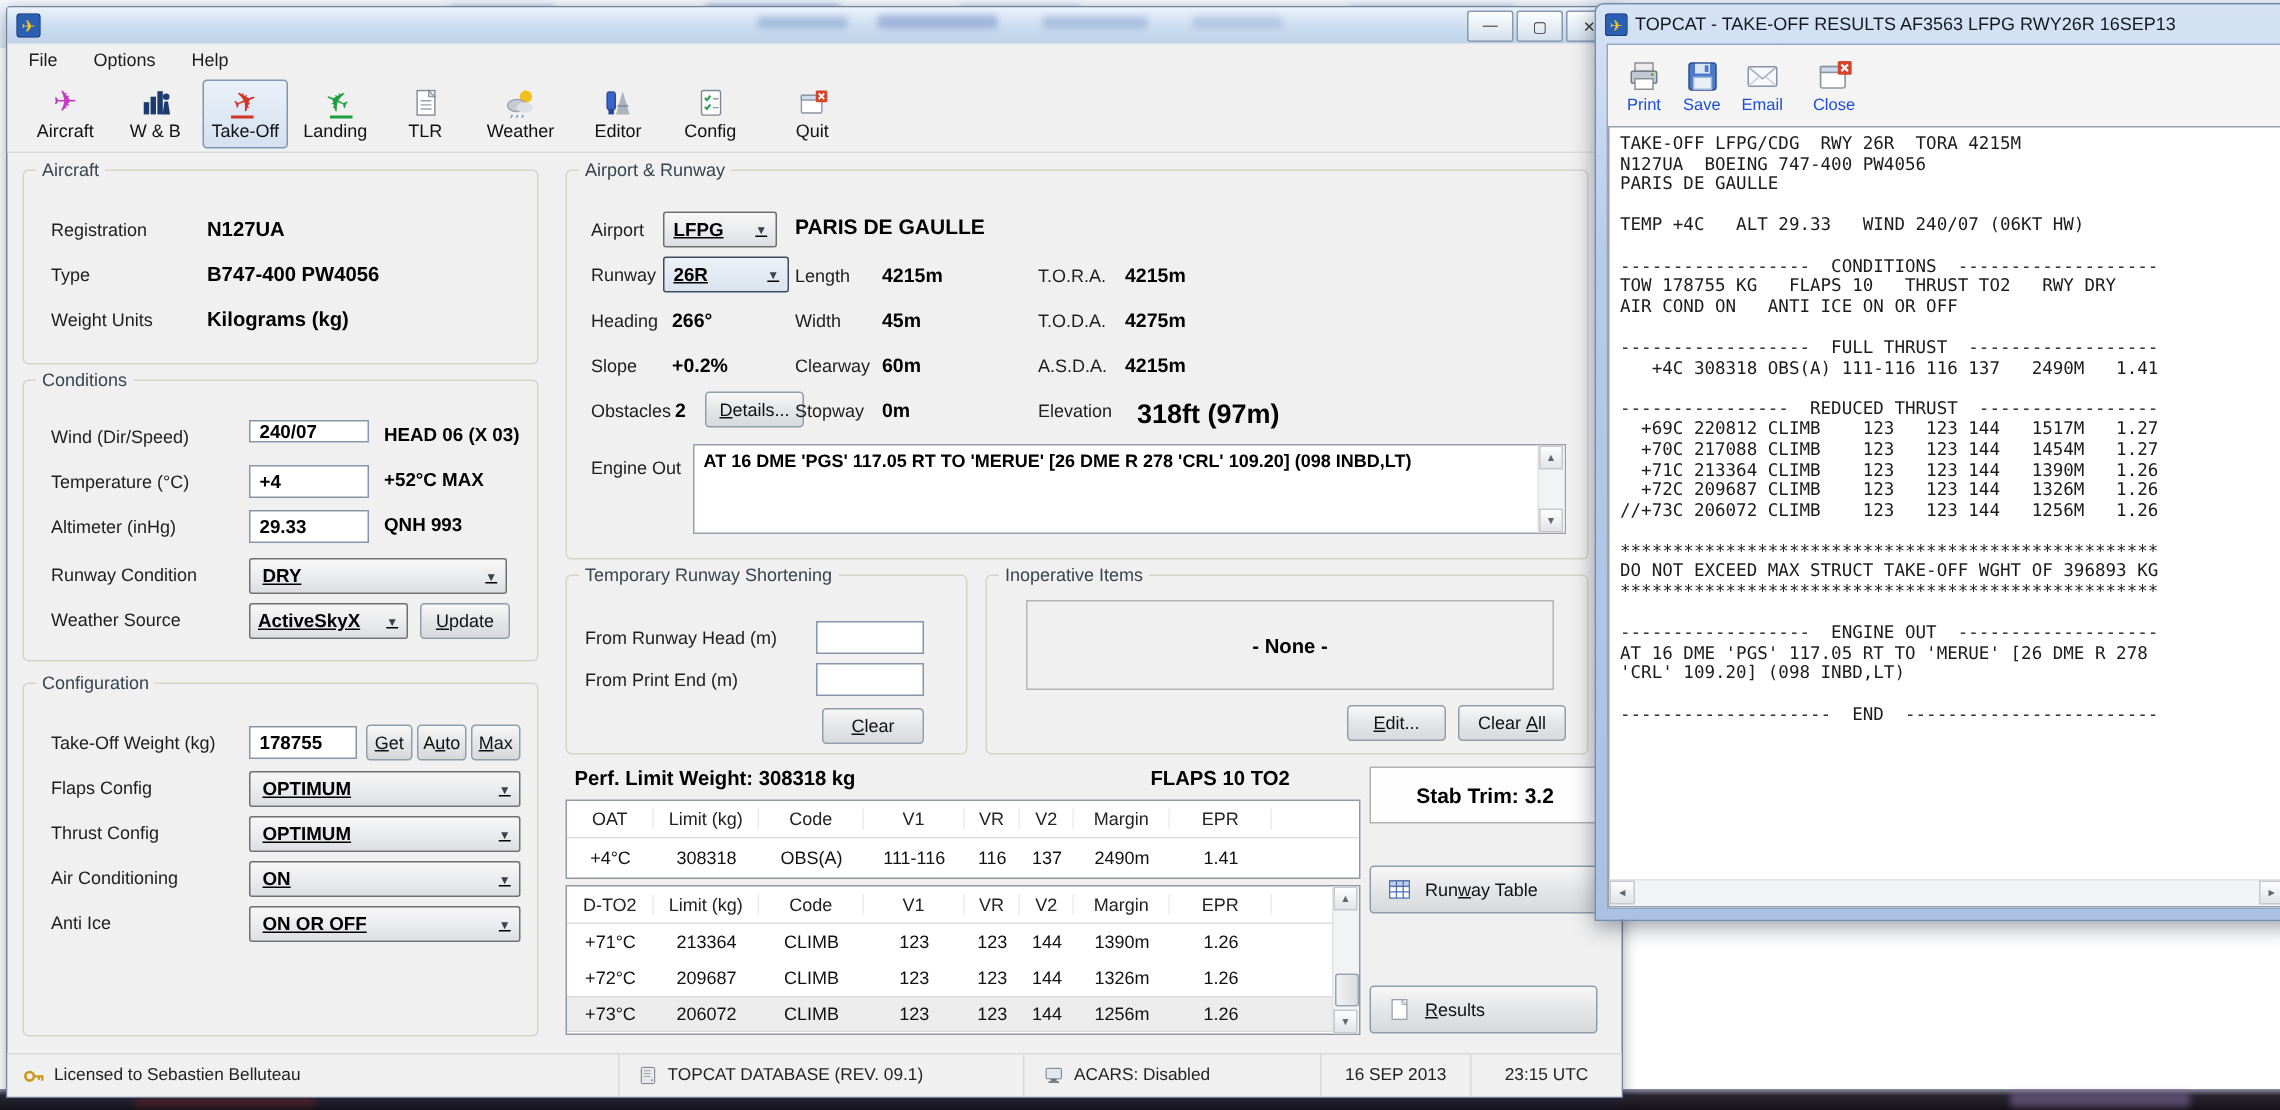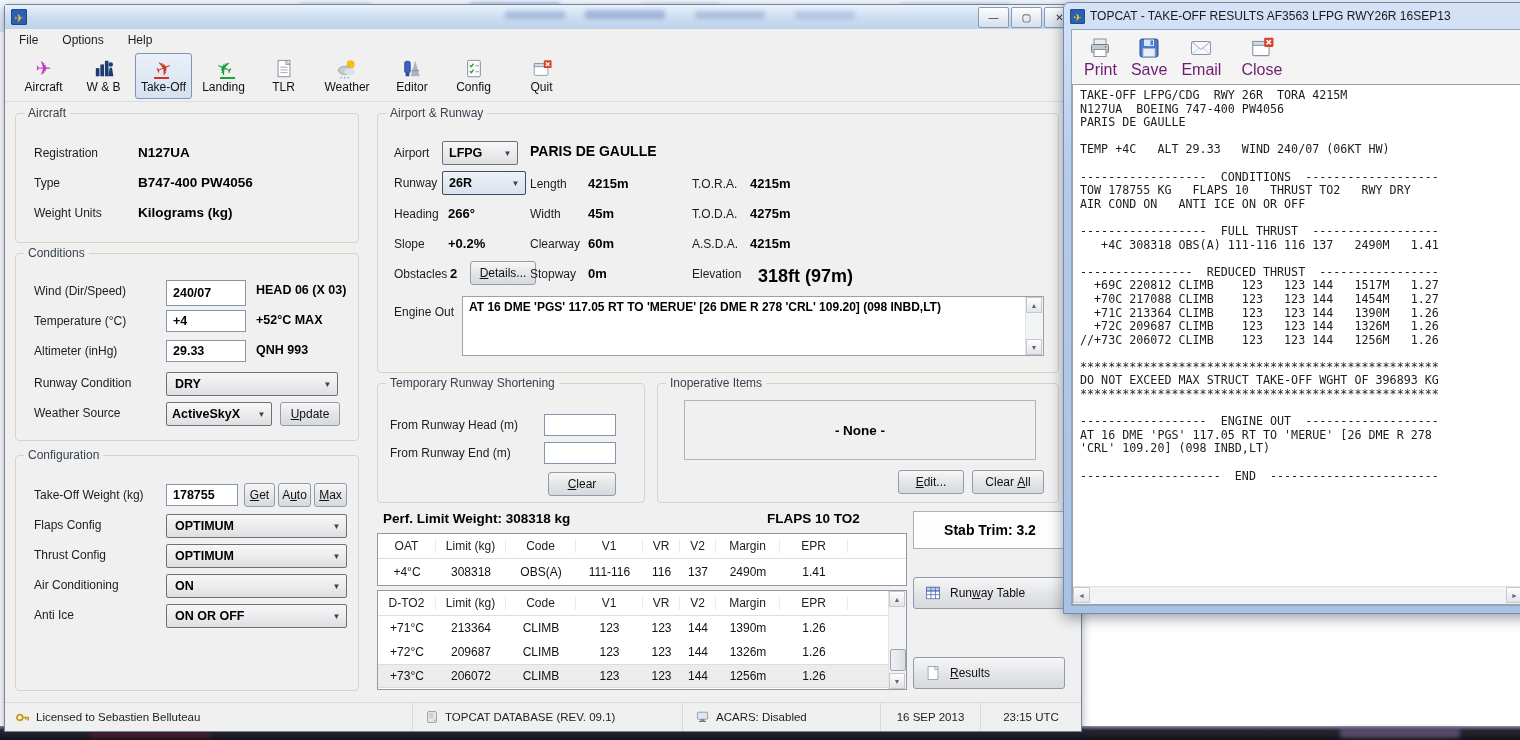--- a/index.html
+++ b/index.html
@@ -34,21 +34,21 @@
   .plane{font-size:19px;line-height:20px;display:inline-block;}
   
   .grp{position:absolute;border:1px solid #d5d5c6;border-radius:4px;}
   .gt{position:absolute;top:-8px;left:8px;background:#f0f0f0;padding:0 4px;font-size:12px;color:#39434f;}
   .lbl{font-size:12px;color:#1d1d1d;white-space:nowrap;}
   .val{font-size:12.5px;font-weight:bold;color:#000;white-space:nowrap;}
   input.tbx{position:absolute;background:#fff;border:1px solid #8696aa;
     font:bold 12.5px "Liberation Sans",sans-serif;padding:1px 6px;box-sizing:border-box;}
   .combo{position:absolute;box-sizing:border-box;border:1px solid #707070;border-radius:2px;
     background:linear-gradient(#f7f7f7,#e9eaec 60%,#dcdee2);display:flex;align-items:center;
-    justify-content:space-between;padding:0 2px 0 8px;font-weight:bold;font-size:12.5px;color:#000;}
+    justify-content:space-between;padding:0 2px 0 8px;font-weight:bold;font-size:12.5px;color:#000;text-decoration:underline;}
   .combo .arr{width:15px;text-align:center;font-size:8px;color:#39424f;}
   .btn{position:absolute;box-sizing:border-box;border:1px solid #8e9cac;border-radius:3px;
     background:linear-gradient(#f7f7f7,#e3e4e6 55%,#d8d9dc);font-size:12px;color:#111;
     display:flex;align-items:center;justify-content:center;white-space:pre;}
   .btn u span,.btn u{text-decoration:underline;}
   .sidebtn{justify-content:flex-start;padding-left:10px;gap:8px;}
   
   .tbl{position:absolute;background:#fff;border:1px solid #8f98a3;box-sizing:border-box;}
   .tr{display:flex;height:24px;align-items:center;}
   .tr.data{height:25px;}
@@ -72,21 +72,21 @@
   
   #results-window{position:absolute;left:1063px;top:2px;width:470px;height:612px;z-index:3;
     background:linear-gradient(180deg,#d6e3f6,#b6cbe9 28%,#aac1e3);
     border:1px solid #6f8cb4;border-radius:6px 6px 0 0;box-shadow:0 4px 14px rgba(30,40,60,.45);
     box-sizing:border-box;}
   #results-window .titlebar{background:none;border-bottom:none;height:26px;}
   #rw-client{position:absolute;left:7px;top:26px;right:7px;bottom:7px;background:#f2f2f2;
     border:1px solid #8fa5c4;box-sizing:border-box;}
   .rtoolbar{position:absolute;left:0;top:0;right:0;height:54px;background:#f4f4f4;
     border-bottom:1px solid #dadada;display:flex;align-items:center;padding-left:12px;gap:14px;}
-  .rbtn{display:flex;flex-direction:column;align-items:center;gap:1px;font-size:16px;color:#701a75;}
+  .rbtn{display:flex;flex-direction:column;align-items:center;gap:1px;font-size:11px;color:#1d4ed8;}
   #report-area{position:absolute;left:0;top:54px;right:0;bottom:0;background:#fff;
     border:1px solid #98a0ac;box-sizing:border-box;overflow:hidden;}
   .report{margin:0;padding:4px 2px 0 7px;font-family:"DejaVu Sans Mono",monospace;
     font-size:11.7px;line-height:13.6px;color:#1c1c1c;}
   .sbh{position:absolute;left:0;right:0;bottom:0;height:17px;background:#f2f3f5;border-top:1px solid #e2e3e5;}
   .sbh .sbb{top:0;}
   svg{display:block;}
 </style>
 </head>
 <body>
@@ -211,21 +211,21 @@
     <span class="val abs" style="left:122px;top:31px;font-size:13.5px;">N127UA</span>
     <span class="lbl abs" style="left:18px;top:62px;">Type</span>
     <span class="val abs" style="left:122px;top:61px;font-size:13.5px;">B747-400 PW4056</span>
     <span class="lbl abs" style="left:18px;top:92px;">Weight Units</span>
     <span class="val abs" style="left:122px;top:91px;font-size:13.5px;">Kilograms (kg)</span>
   </div>
 
   <div class="grp" style="left:10px;top:248px;width:342px;height:186px;">
     <span class="gt">Conditions</span>
     <span class="lbl abs" style="left:18px;top:30px;">Wind (Dir/Speed)</span>
-    <input class="tbx" style="left: 150px; top: 26px; width: 80px; height: 26px;" value="240/07">
+    <input class="tbx" style="left: 150px; top: 26px; width: 80px; height: 15px;" value="240/07">
     <span class="val abs" style="left:240px;top:29px;">HEAD 06 (X 03)</span>
     <span class="lbl abs" style="left:18px;top:60px;">Temperature (°C)</span>
     <input class="tbx" style="left: 150px; top: 56px; width: 80px; height: 22px;" value="+4">
     <span class="val abs" style="left:240px;top:59px;">+52°C MAX</span>
     <span class="lbl abs" style="left:18px;top:90px;">Altimeter (inHg)</span>
     <input class="tbx" style="left: 150px; top: 86px; width: 80px; height: 22px;" value="29.33">
     <span class="val abs" style="left:240px;top:89px;">QNH 993</span>
     <span class="lbl abs" style="left:18px;top:122px;">Runway Condition</span>
     <div class="combo" style="left:150px;top:118px;width:172px;height:24px;">
       <span>DRY</span>
@@ -326,21 +326,21 @@
         <div class="sbb" style="top:0;">▲</div>
         <div class="sbb" style="bottom:0;">▼</div>
       </div>
     </div>
   </div>
 
   <div class="grp" style="left:372px;top:378px;width:266px;height:118px;">
     <span class="gt">Temporary Runway Shortening</span>
     <span class="lbl abs" style="left:12px;top:34px;">From Runway Head (m)</span>
     <input class="tbx" style="left: 166px; top: 30px; width: 72px; height: 22px;" value="">
-    <span class="lbl abs" style="left:12px;top:62px;">From Runway End (m)</span>
+    <span class="lbl abs" style="left:12px;top:62px;">From Print End (m)</span>
     <input class="tbx" style="left: 166px; top: 58px; width: 72px; height: 22px;" value="">
     <div class="btn" style="left:170px;top:88px;width:68px;height:24px;">
       <span></span><u>C</u><span>lear</span>
     </div>
   </div>
 
   <div class="grp" style="left:652px;top:378px;width:400px;height:118px;">
     <span class="gt">Inoperative Items</span>
     <div class="abs" style="left:26px;top:16px;width:350px;height:58px;border:1px solid #b4b4b4;display:flex;align-items:center;justify-content:center;">
       <span class="val" style="font-size:13.5px;">- None -</span>

